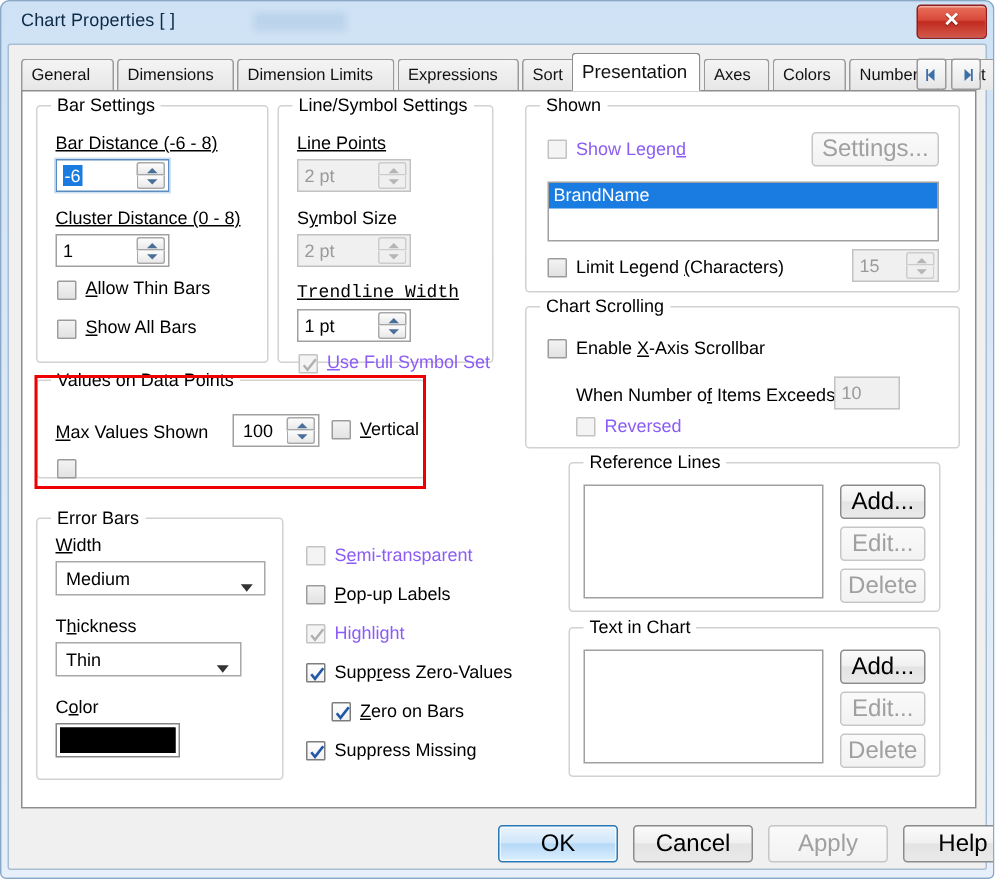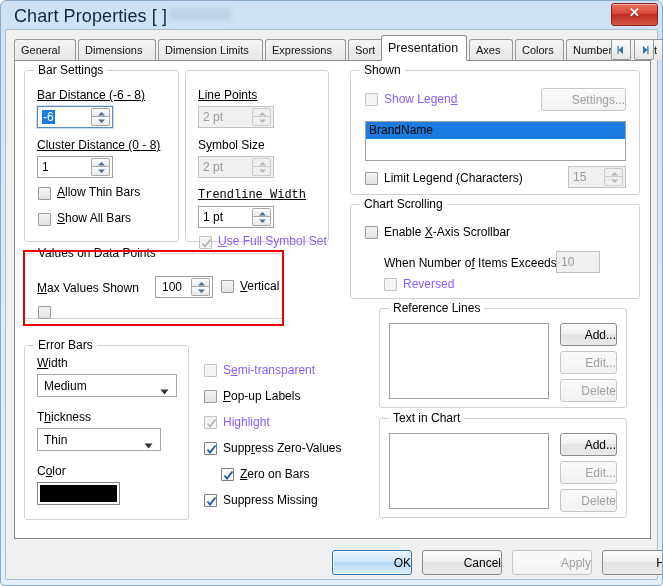--- a/index.html
+++ b/index.html
@@ -37,21 +37,21 @@
   #titlebar {
     position: absolute;
     left: 0; top: 0;
     width: 663px;
     height: 28px;
   }
   #title-text {
     position: absolute;
     left: 13px;
     top: 5px;
-    font-size: 18px;
+    font-size: 12px;
     color: #0c2a46;
     letter-spacing: 0.1px;
     white-space: nowrap;
   }
   #title-redacted {
     position: absolute;
     left: 168px;
     top: 7px;
     width: 62px;
     height: 13px;
@@ -263,23 +263,23 @@
     top: 1px;
   }
 
   
   .btn {
     position: absolute;
     box-sizing: border-box;
     border: 1px solid #8b8b8b;
     border-radius: 3px;
     background: linear-gradient(to bottom, #fbfbfb 0%, #f0f0f0 48%, #e3e3e3 50%, #eaeaea 100%);
-    font-size: 12px;
+    font-size: 16px;
     color: #000;
-    text-align: right;
+    text-align: center;
     cursor: pointer;
     line-height: 1;
   }
   .btn span {
     position: absolute;
     left: 0; right: 0;
     top: 50%;
     transform: translateY(-50%);
     white-space: nowrap;
   }
@@ -301,21 +301,21 @@
     box-sizing: border-box;
     border: 1px solid #a0a0a0;
     background: #ffffff;
   }
   .listbox .item-sel {
     position: absolute;
     left: 0; right: 0; top: 0;
     height: 17px;
     line-height: 17px;
     background: #1a7ce0;
-    color: #000000;
+    color: #ffffff;
     font-size: 12px;
     padding-left: 3px;
     box-sizing: border-box;
     white-space: nowrap;
   }
 
   
   .combo {
     position: absolute;
     box-sizing: border-box;
@@ -445,20 +445,21 @@
       </div>
 
       <div class="cb gray" style="left:13px; top:116px;"></div>
       <div class="lbl" style="left:32px; top:114px;"><span class="acc">A</span>llow Thin Bars</div>
 
       <div class="cb gray" style="left:13px; top:142px;"></div>
       <div class="lbl" style="left:32px; top:140px;"><span class="acc">S</span>how All Bars</div>
     </div>
 
     <div class="group" style="left:170px; top:9px; width:144px; height:172px;">
+      <div class="group-title">Line/Symbol Settings</div>
 
       <div class="lbl acc" style="left:12px; top:17px;">Line Points</div>
       <div class="field dis" style="left:12px; top:35px; width:76px;">
         <div class="fval">2 pt</div>
         <div class="spin dis">
           <div class="sb up">
               <svg width="9" height="5" viewBox="0 0 9 5">
                 <polygon points="4.5,1 8,4.5 1,4.5" fill="#b5b5b5"></polygon>
               </svg>
             </div>

